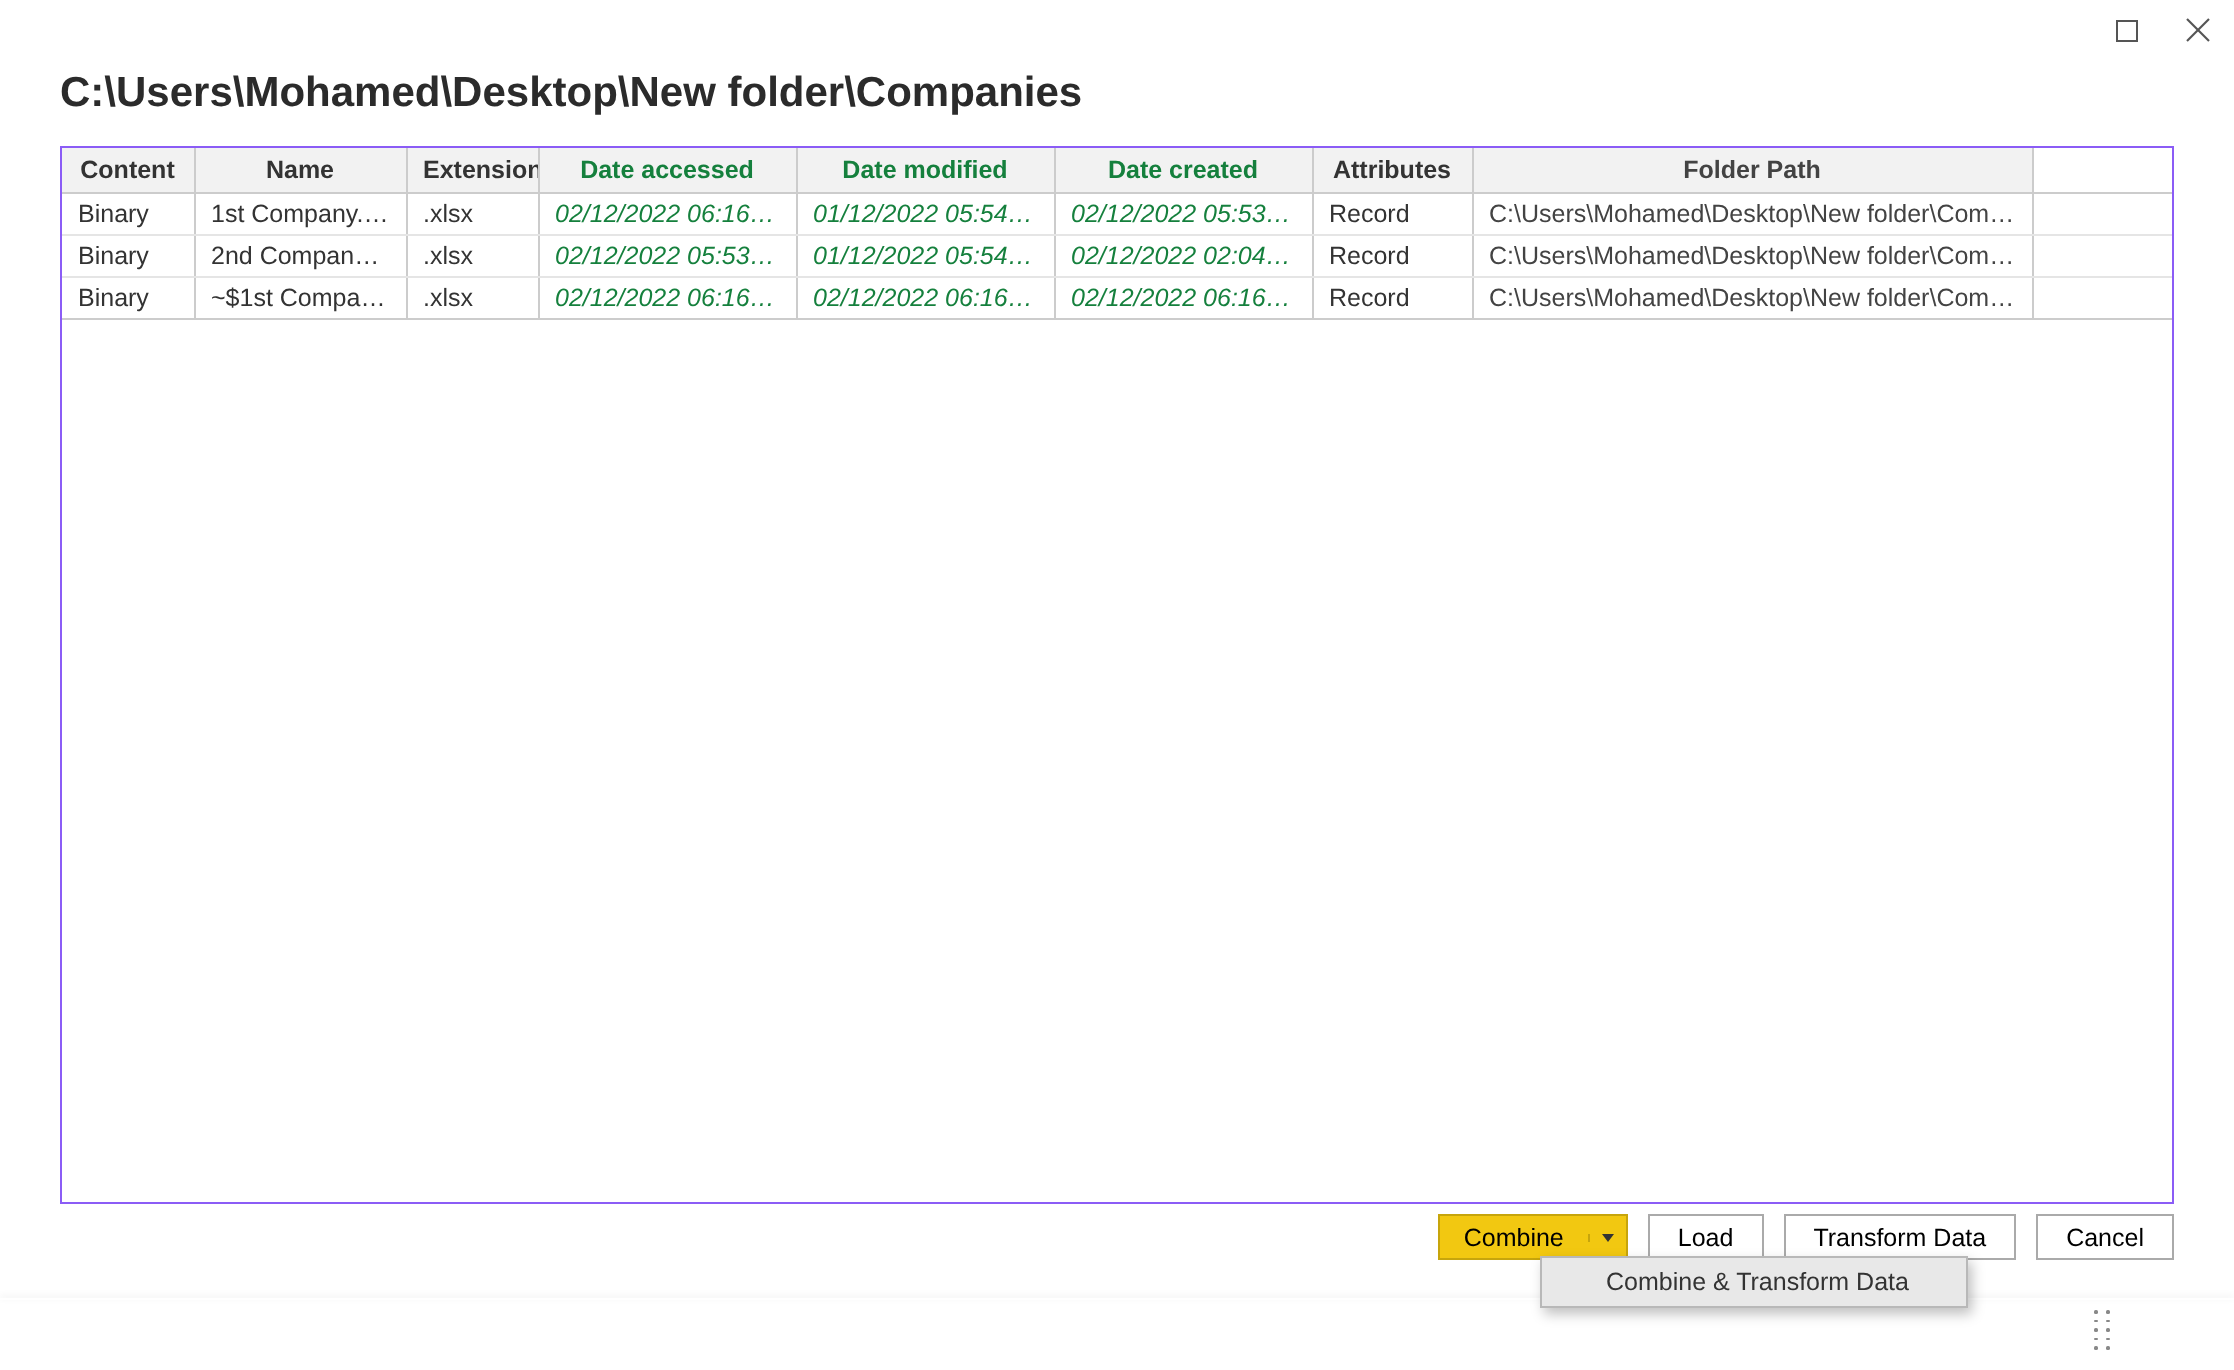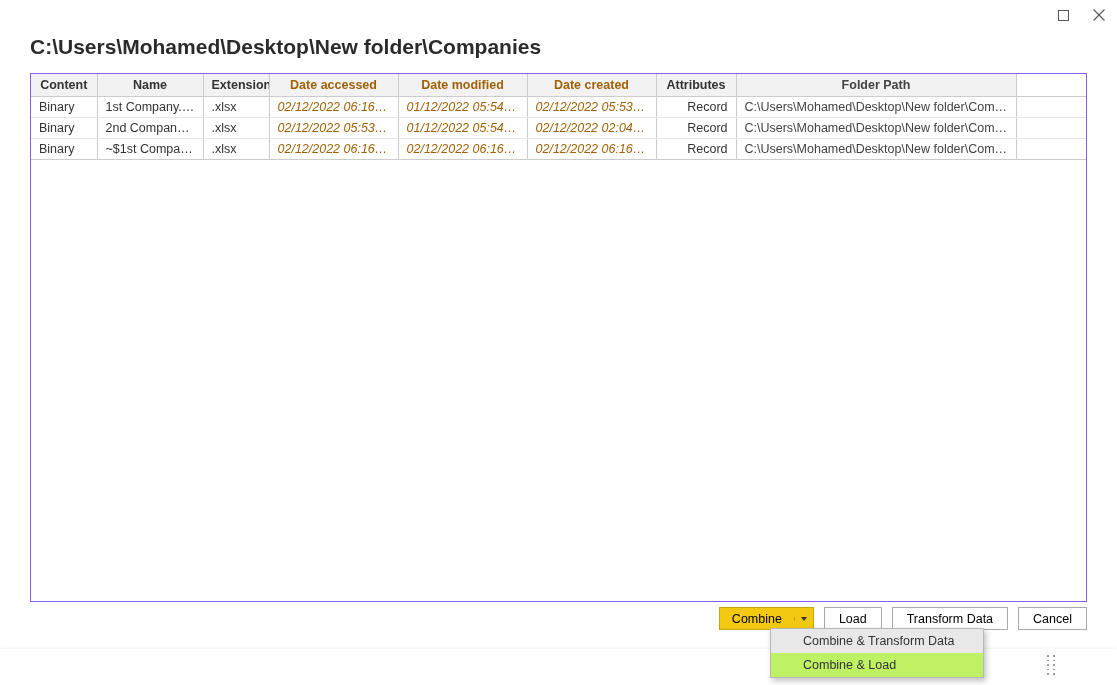--- a/index.html
+++ b/index.html
@@ -69,25 +69,25 @@
       overflow: hidden;
       text-overflow: ellipsis;
       vertical-align: middle;
     }
     tbody td:first-child { border-left: none; }
     tbody td:last-child { border-right: none; }
     tbody tr:last-child td { border-bottom: 1px solid #ccc; }
     .col-content { width: 66px; }
     .col-name { width: 106px; }
     .col-ext { width: 66px; }
-    .col-date { width: 129px; font-style: italic; color: #a16207; }
+    .col-date { width: 129px; font-style: italic; color: #15803d; }
     .col-attr { width: 80px; }
     .col-path { width: auto; color: #434343; }
     .col-spacer { width: 70px; }
-    tbody td.col-attr { text-align: right; }
+    tbody td.col-attr { text-align: left; }
     tbody td.col-date { text-align: right; }
 
     .button-bar {
       position: absolute;
       bottom: 55px;
       right: 30px;
       display: flex;
       gap: 10px;
     }
     .btn {
@@ -257,21 +257,20 @@
       <span class="dropdown-arrow"></span>
     </span>
   </button>
   <button class="btn">Load</button>
   <button class="btn">Transform Data</button>
   <button class="btn">Cancel</button>
 </div>
 
 <div class="dropdown-menu">
   <div class="dropdown-item highlight">Combine &amp; Transform Data</div>
-  <div class="dropdown-item">Combine &amp; Load</div>
 </div>
 
 <div class="bottom-border"></div>
 
 <div class="grip">
   <span>
       <i></i>
       <i></i>
     </span>
   <span>

